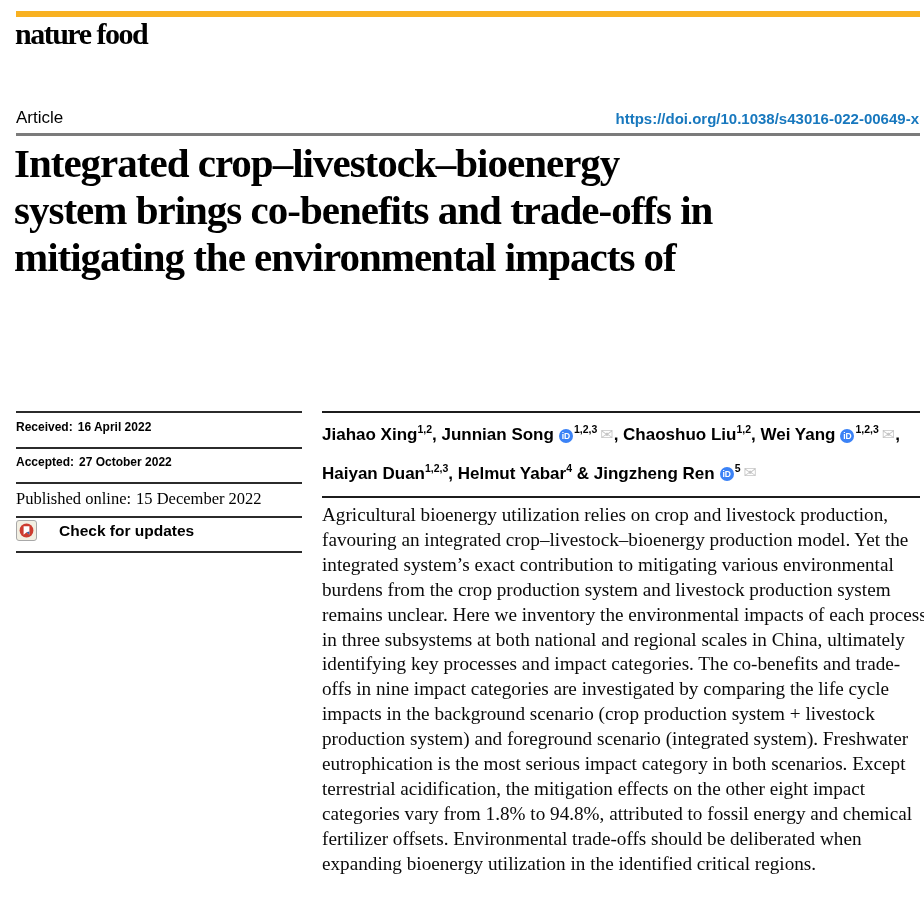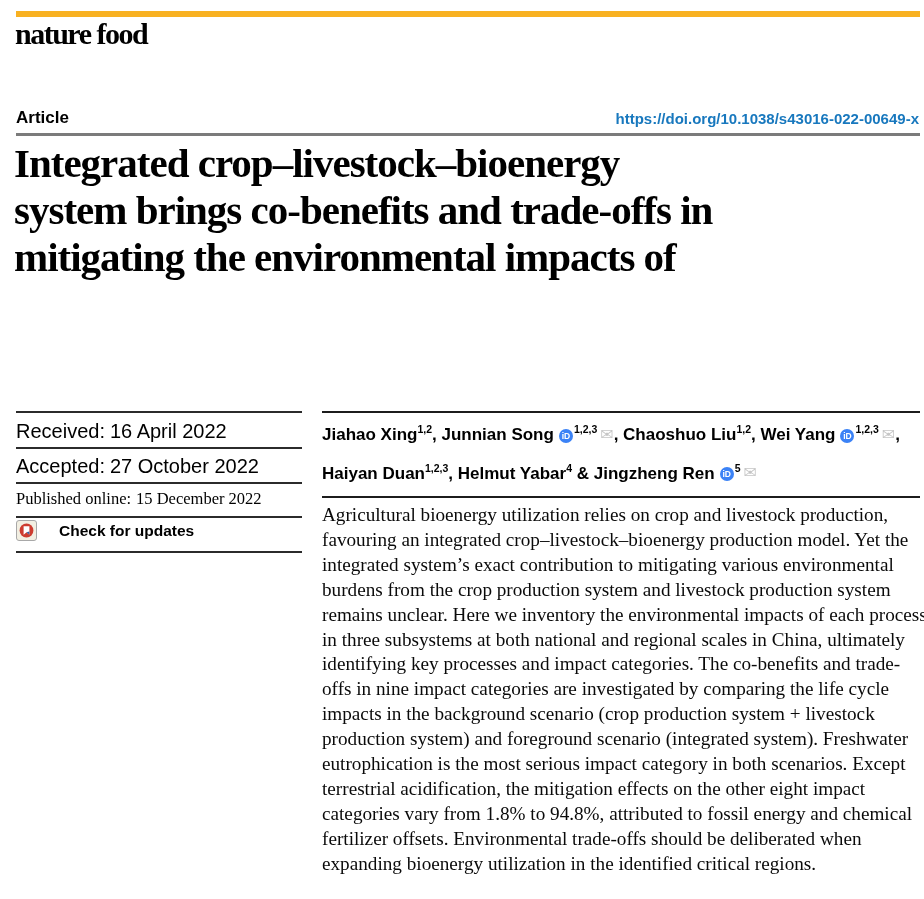--- a/index.html
+++ b/index.html
@@ -7,31 +7,31 @@
     width:924px;height:899px;position:relative;overflow:hidden;
     background:#ffffff;color:#000;
     font-family:"Liberation Sans",sans-serif;
   }
   .topbar{position:absolute;left:16px;top:11px;width:904px;height:6px;background:#F8B121;}
   .journal{
     position:absolute;left:15px;top:17px;
     font-family:"Liberation Serif",serif;font-weight:700;font-size:30px;
     letter-spacing:-1.5px;color:#000;
   }
-  .article-label{position:absolute;left:16px;top:108px;font-size:17px;font-weight:700;}
+  .article-label{position:absolute;left:16px;top:108px;font-size:17px;font-weight:400;}
   .doi{position:absolute;right:5px;top:110px;font-size:15px;font-weight:700;color:#1878BE;text-decoration:none;cursor:pointer;}
   .article-rule{position:absolute;left:16px;top:133px;width:904px;height:3px;background:#7B7B7B;}
   .title{
     position:absolute;left:14px;top:140px;width:908px;
     font-family:"Liberation Serif",serif;font-weight:700;font-size:41px;
     line-height:47px;letter-spacing:-1px;white-space:nowrap;color:#000;
   }
   .hr-l{position:absolute;left:16px;width:286px;height:2px;background:#2b2b2b;}
   .hr-r{position:absolute;left:322px;width:598px;height:2px;background:#1c1c1c;}
-  .meta-row{position:absolute;left:16px;font-size:20px;font-weight:400;white-space:nowrap;}
+  .meta-row{position:absolute;left:16px;font-size:12px;font-weight:700;white-space:nowrap;}
   .meta-label{margin-right:5px;}
   .meta-row.serif{font-family:"Liberation Serif",serif;font-weight:400;font-size:16.5px;}
   .check-row{
     position:absolute;left:16px;top:520px;display:flex;align-items:center;gap:22px;
     font-size:15.5px;font-weight:700;cursor:pointer;white-space:nowrap;
   }
   .authors{
     position:absolute;left:322px;top:416px;width:616px;
     font-size:17px;font-weight:700;line-height:27px;color:#000;
   }

